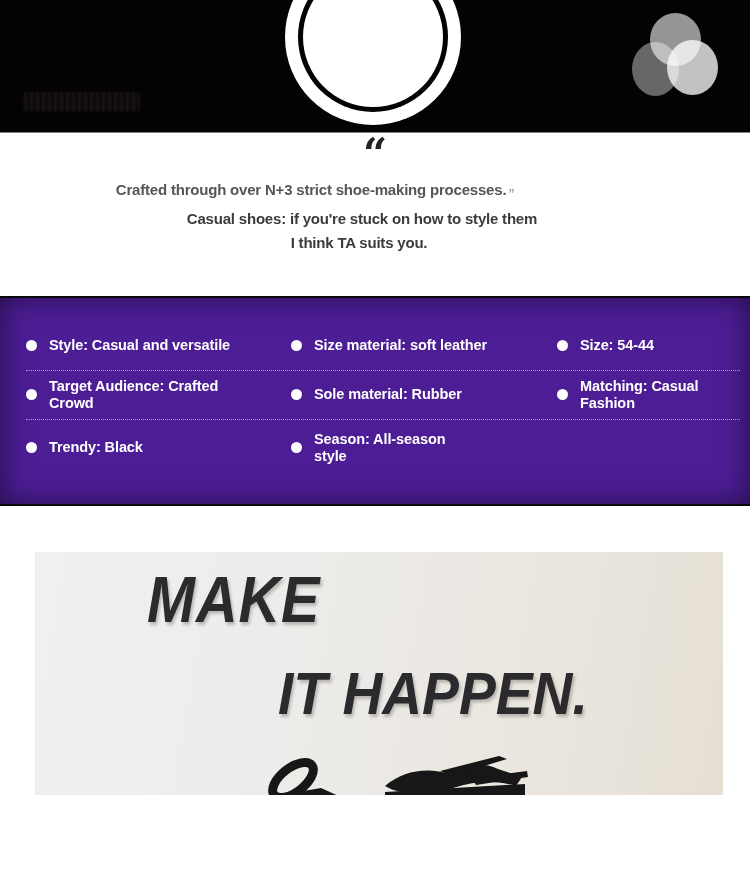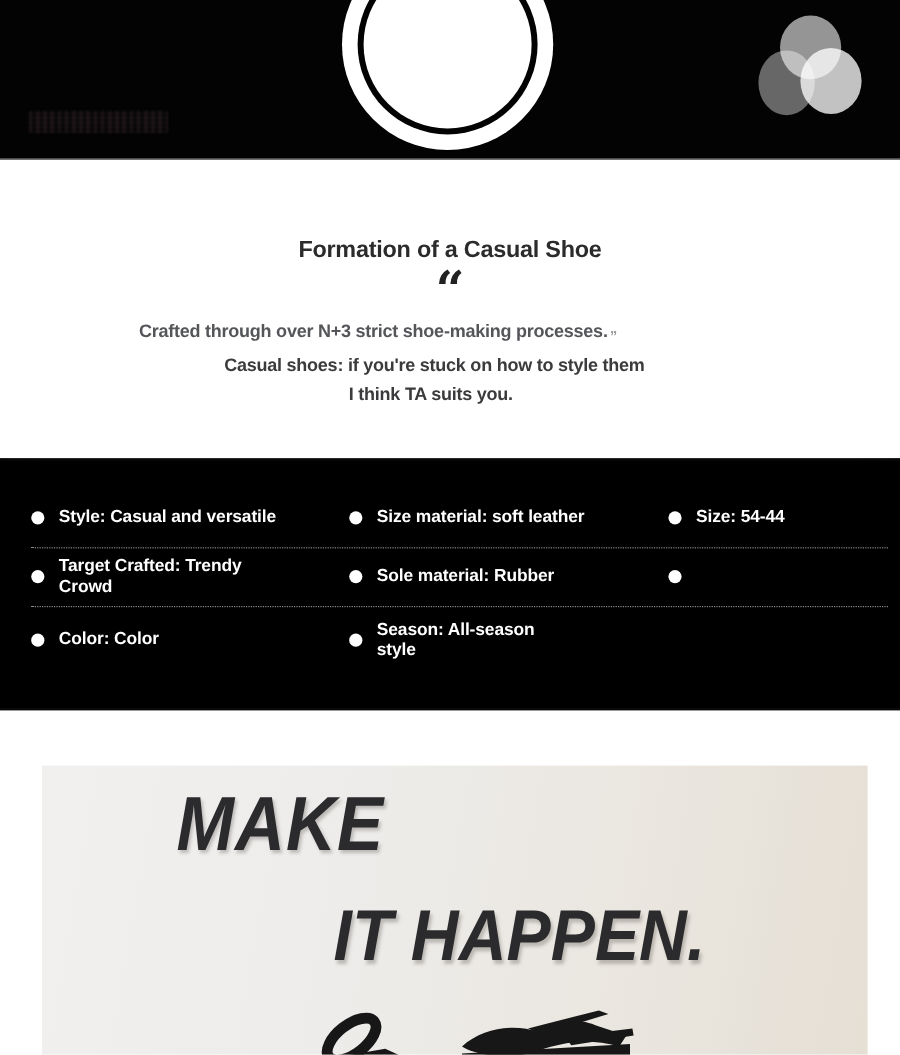--- a/index.html
+++ b/index.html
@@ -27,21 +27,21 @@
   .intro-title { margin-top:64px; font-size:19.5px; font-weight:bold; color:#2b2b2b; letter-spacing:-.2px; }
   .quote-glyph { margin-top:7px; height:34px; font-family:"DejaVu Serif", serif; font-weight:bold; font-size:42px; line-height:30px; color:#222; }
   .intro-lines { margin-top:4px; }
   .intro-line { position:relative; font-size:15px; font-weight:bold; line-height:24.5px; letter-spacing:-.2px; }
   .il-0 { color:#55565a; left:-60px; }
   .il-1 { color:#3b3b3d; left:-13px; }
   .il-2 { color:#3b3b3d; left:-16px; }
   .cursor-mark { font-size:12px; color:#9a9a9a; margin-left:2px; vertical-align:-3px; }
 
   
-  .specs { margin-top:40px; width:750px; height:210px; background:#000000;
+  .specs { margin-top:40px; width:750px; height:210px; background:#4c1d95;
     box-shadow:inset 0 0 30px rgba(0,0,0,.55), inset 0 2px 0 #0d0d0d, inset 0 -2px 0 #0d0d0d;
     padding:26px 10px 0 26px; }
   .spec-row { display:grid; grid-template-columns:265px 266px auto; align-items:stretch; }
   .spec-row-1 { height:49px; }
   .spec-row-2 { height:49px; }
   .spec-row-3 { height:56px; }
   .spec-row-1, .spec-row-2 { border-bottom:1px dotted rgba(255,255,255,.55); }
   .spec-item { display:flex; align-items:center; }
   .bullet { width:11px; height:11px; border-radius:50%; background:#fff; flex-shrink:0; margin-right:12px; }
   .spec-label { color:#fff; font-size:14.5px; font-weight:bold; line-height:16.5px; letter-spacing:-.1px; white-space:pre-line; }
@@ -67,21 +67,20 @@
       <div class="logo-disc"></div>
     </div>
     <div class="venn">
       <div class="venn-c venn-top"></div>
       <div class="venn-c venn-bleft"></div>
       <div class="venn-c venn-bright"></div>
     </div>
   </div>
 
   <div class="intro">
-    <div class="intro-title">Formation of a Casual Shoe</div>
     <div class="quote-glyph">“</div>
     <div class="intro-lines">
       <p class="intro-line il-0"><span>Crafted through over N+3 strict shoe-making processes.</span><span class="cursor-mark">”</span></p>
       <p class="intro-line il-1">Casual shoes: if you're stuck on how to style them</p>
       <p class="intro-line il-2">I think TA suits you.</p>
     </div>
   </div>
 
   <div class="specs">
     <div class="spec-row spec-row-1">
@@ -94,35 +93,37 @@
         <span class="spec-label">Size material: soft leather</span>
       </div>
       <div class="spec-item">
         <span class="bullet"></span>
         <span class="spec-label">Size: 54-44</span>
       </div>
     </div>
     <div class="spec-row spec-row-2">
       <div class="spec-item">
         <span class="bullet"></span>
-        <span class="spec-label">Target Crafted: Trendy
+        <span class="spec-label">Target Audience: Crafted
 Crowd</span>
       </div>
       <div class="spec-item">
         <span class="bullet"></span>
         <span class="spec-label">Sole material: Rubber</span>
       </div>
       <div class="spec-item">
         <span class="bullet"></span>
+        <span class="spec-label">Matching: Casual
+Fashion</span>
       </div>
     </div>
     <div class="spec-row spec-row-3">
       <div class="spec-item">
         <span class="bullet"></span>
-        <span class="spec-label">Color: Color</span>
+        <span class="spec-label">Trendy: Black</span>
       </div>
       <div class="spec-item">
         <span class="bullet"></span>
         <span class="spec-label">Season: All-season
 style</span>
       </div>
     </div>
   </div>
 
   <div class="photo">

